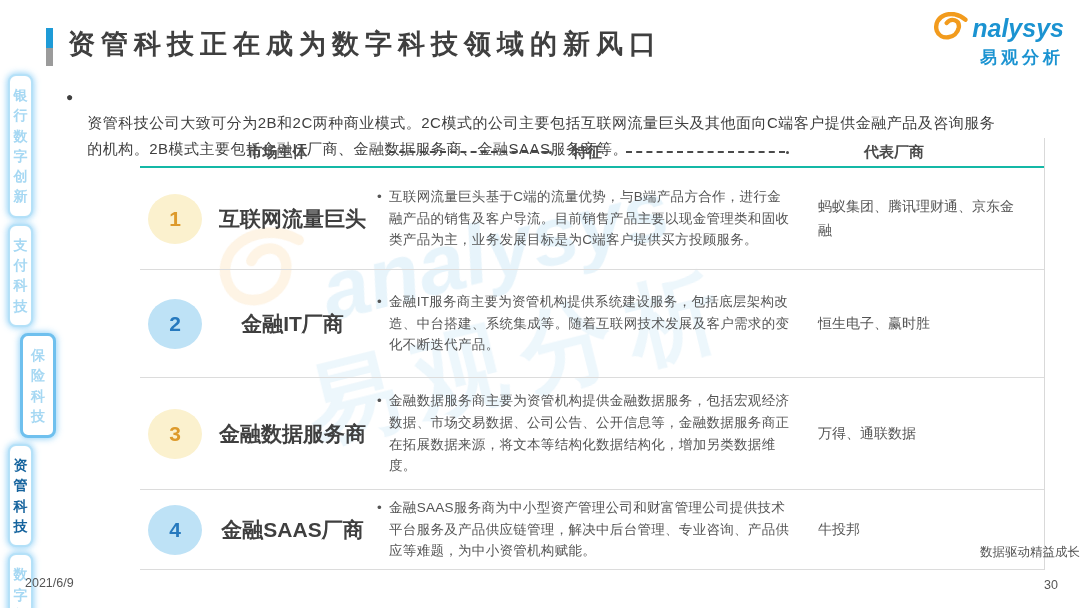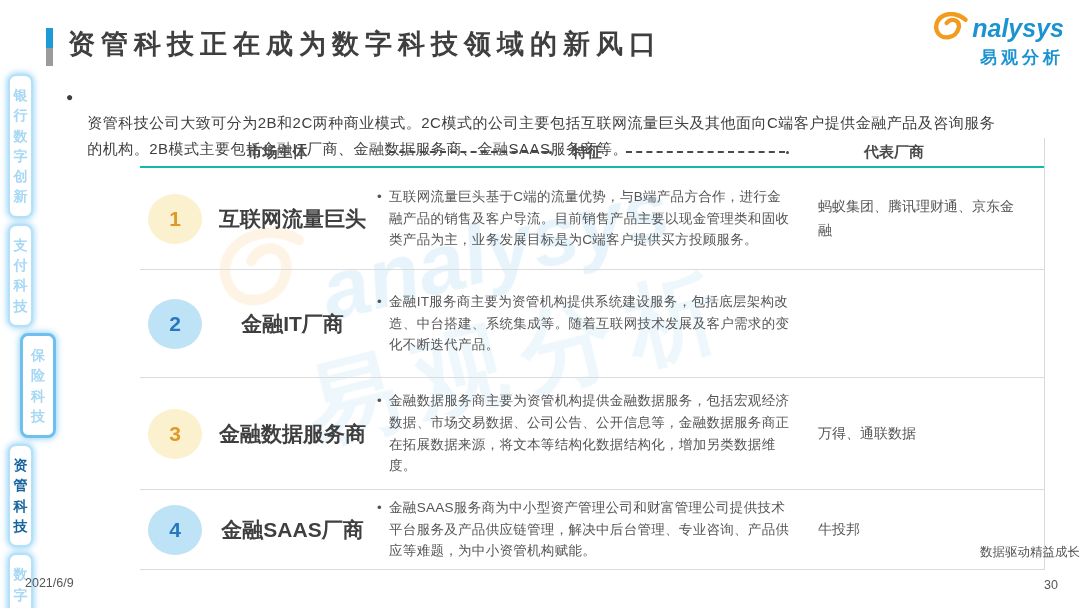--- a/index.html
+++ b/index.html
@@ -155,20 +155,21 @@
 
       <div class="trow">
         <div class="cell-num">
           <div class="num-circle cool">2</div>
         </div>
         <div class="cell-title">金融IT厂商</div>
         <div class="cell-desc">
           <span class="db">•</span>
           <span>金融IT服务商主要为资管机构提供系统建设服务，包括底层架构改造、中台搭建、系统集成等。随着互联网技术发展及客户需求的变化不断迭代产品。</span>
         </div>
+        <div class="cell-vendors">恒生电子、赢时胜</div>
       </div>
 
       <div class="trow">
         <div class="cell-num">
           <div class="num-circle warm">3</div>
         </div>
         <div class="cell-title">金融数据服务商</div>
         <div class="cell-desc">
           <span class="db">•</span>
           <span>金融数据服务商主要为资管机构提供金融数据服务，包括宏观经济数据、市场交易数据、公司公告、公开信息等，金融数据服务商正在拓展数据来源，将文本等结构化数据结构化，增加另类数据维度。</span>

